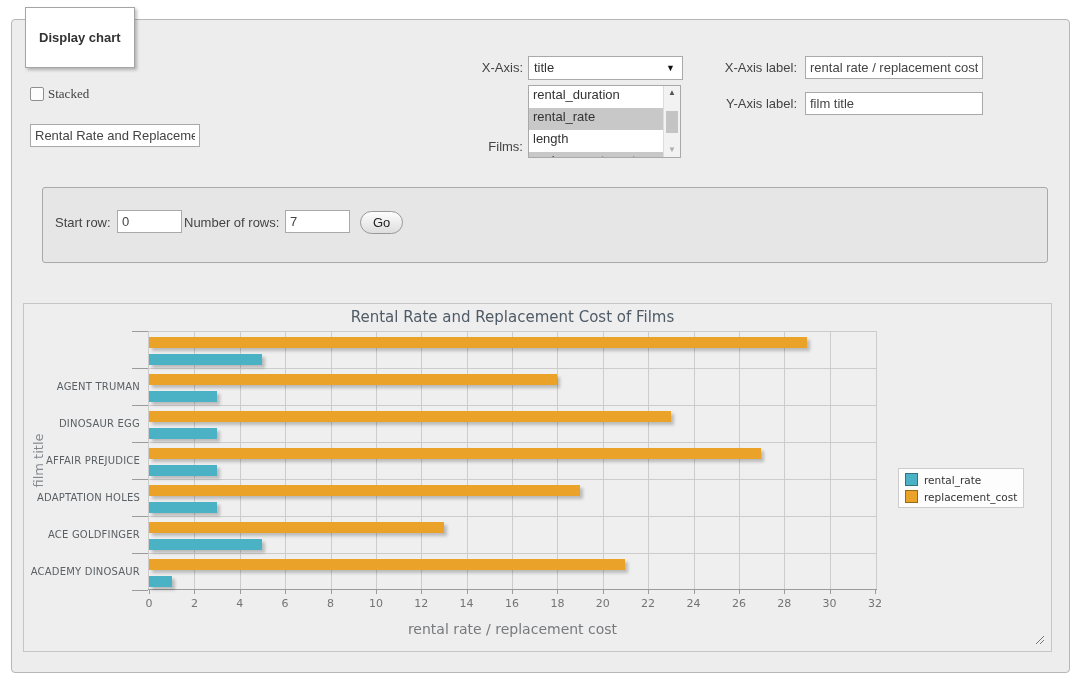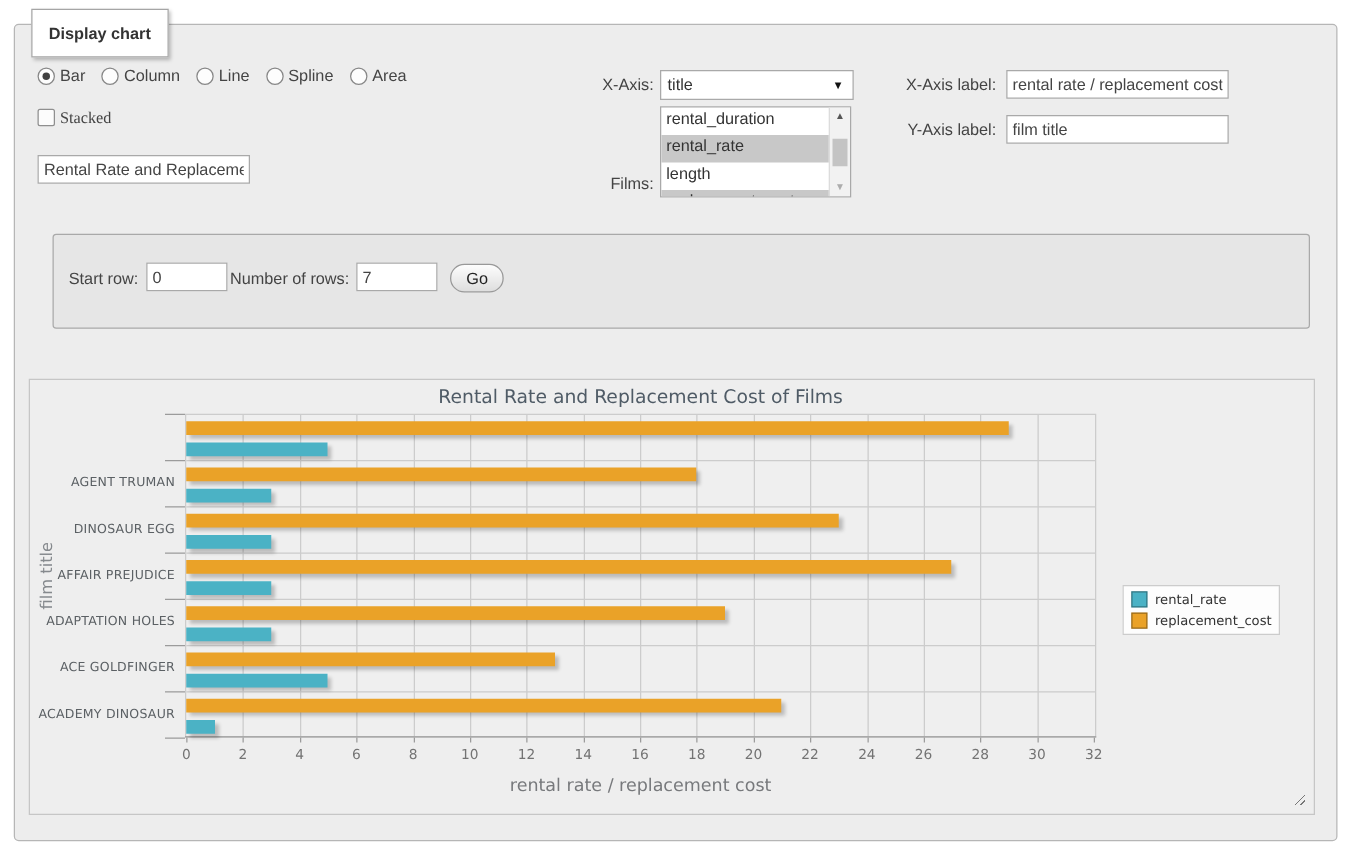--- a/index.html
+++ b/index.html
@@ -2,21 +2,21 @@
 <html><head>
 <meta charset="utf-8">
 <style>
   html,body{margin:0;padding:0;background:#fff;}
   .page{position:relative;width:1081px;height:681px;background:#fff;overflow:hidden;
         font-family:"Liberation Sans",sans-serif;}
   .abs{position:absolute;}
   .panel{position:absolute;left:11px;top:19px;width:1057px;height:652px;
          background:#ededed;border:1px solid #b6b6b6;border-radius:4px;}
   .panel-tab{position:absolute;left:13px;top:-13px;background:#fff;border:1px solid #a5a5a5;
-             padding:11px 13px;font-size:13px;font-weight:bold;color:#333;
+             padding:22px 13px;font-size:13px;font-weight:bold;color:#333;
              box-shadow:2px 2px 3px rgba(0,0,0,.25);}
   .lbl{font-size:13px;color:#444;line-height:16px;}
   .r{text-align:right;}
   .inp{position:absolute;font-family:"Liberation Sans",sans-serif;font-size:13px;color:#444;
        border:1px solid #a9a9a9;background:#fff;padding:2px 4px;height:17px;margin:0;}
   .radio-row{display:flex;align-items:center;gap:13px;}
   .radio-item{display:inline-flex;align-items:center;gap:4px;cursor:default;}
   .rb{width:12px;height:12px;border:1px solid #878787;border-radius:50%;background:#fdfdfd;
       position:relative;display:inline-block;}
   .rb.on::after{content:'';position:absolute;left:3px;top:3px;width:6px;height:6px;
@@ -60,42 +60,20 @@
       background:repeating-linear-gradient(135deg,transparent 0 2px,#777 2px 3px);
       clip-path:polygon(100% 0,100% 100%,0 100%);}
 </style>
 </head>
 <body>
 
 <div class="page">
   <div class="panel">
     <div class="panel-tab">Display chart</div>
 
-    <div class="abs radio-row" style="left:18px;top:33px;">
-        <div class="radio-item">
-          <div class="rb on"></div>
-          <div class="lbl">Bar</div>
-        </div>
-        <div class="radio-item">
-          <div class="rb"></div>
-          <div class="lbl">Column</div>
-        </div>
-        <div class="radio-item">
-          <div class="rb"></div>
-          <div class="lbl">Line</div>
-        </div>
-        <div class="radio-item">
-          <div class="rb"></div>
-          <div class="lbl">Spline</div>
-        </div>
-        <div class="radio-item">
-          <div class="rb"></div>
-          <div class="lbl">Area</div>
-        </div>
-      </div>
 
     <div class="abs radio-item" style="left:18px;top:66px;font-family:Liberation Serif, serif;">
       <span class="cb"></span>
       <span class="lbl">Stacked</span>
     </div>
 
     <input class="inp" style="left: 18px; top: 104px; width: 160px;" type="text" value="Rental Rate and Replacement Cost of Films">
 
     <div class="abs lbl r" style="left:418px;top:40px;width:93px;">X-Axis:</div>
     <div class="fake-select" style="left:516px;top:36px;width:148px;">

